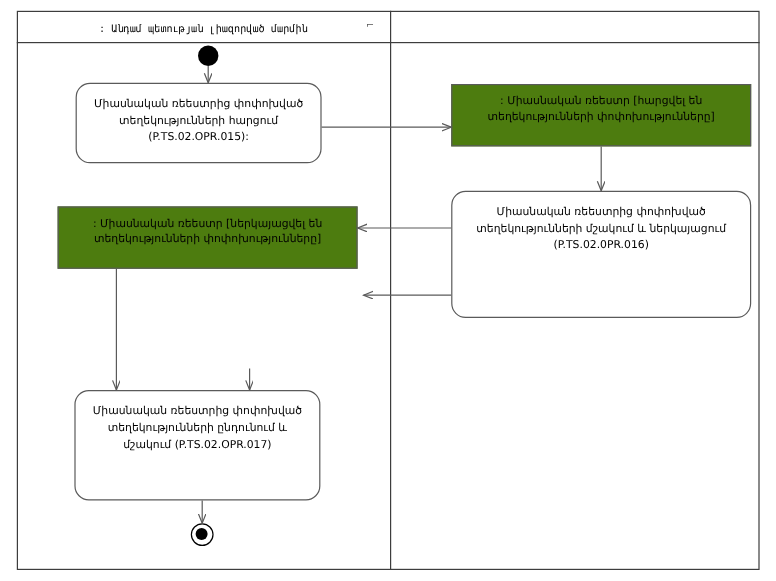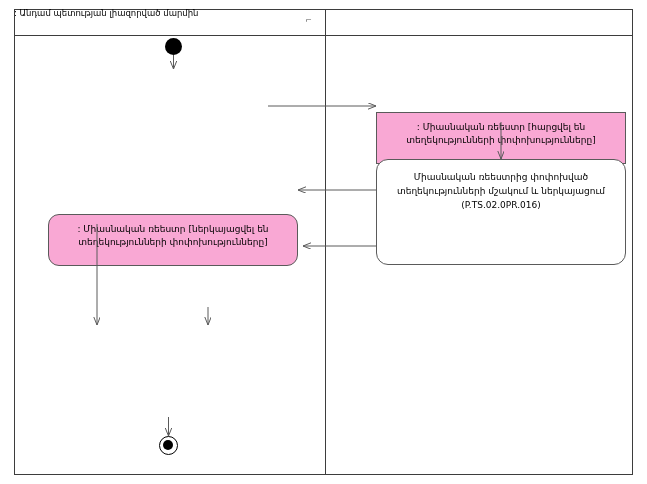--- a/index.html
+++ b/index.html
@@ -41,27 +41,29 @@
   .lane-header-rule {
     position: absolute;
     left: 14px;
     top: 35px;
     width: 619px;
     height: 1px;
     background: #3d3d3d;
   }
   .lane-title {
     position: absolute;
-    top: 0;
+    top: 12px;
     height: 26px;
     line-height: 26px;
+    text-align: center;
     font-size: 8.5px;
     color: #000000;
     white-space: nowrap;
     overflow: hidden;
+    font-family: Liberation Mono, monospace;
   }
   .lane-title-left  { left: 14px;  width: 311px; }
   .lane-title-right { left: 326px; width: 307px; }
   .lane-caret {
     position: absolute;
     left: 305px;
     top: 16px;
     font-size: 8px;
     color: #555555;
   }
@@ -84,25 +86,24 @@
     color: #000000;
     padding: 10px 12px 0 12px;
     width: 100%;
     box-sizing: border-box;
   }
   
   .objectnode {
     position: absolute;
     box-sizing: border-box;
     border: 1px solid #5a5a5a;
-    background: #f9a8d4;
+    background: #4d7c0f;
     display: flex;
     align-items: flex-start;
     justify-content: flex-start;
-    margin-top: 42px;
   }
   .objectnode .label {
     display: block;
     text-align: center;
     font-size: 9px;
     line-height: 13px;
     color: #000000;
     padding: 8px 10px 0 10px;
     width: 100%;
     box-sizing: border-box;
@@ -157,34 +158,40 @@
   <div class="frame"></div>
 
   <div class="lane-header-rule"></div>
   <div class="lane-divider" style="left:325px;"></div>
 
   <div class="lane-title lane-title-left">: Անդամ պետության լիազորված մարմին</div>
   <div class="lane-caret">⌐</div>
 
   <div class="initial-node" style="left:165px; top:38px;"></div>
 
+  <div class="activity" style="left:63px; top:69px; width:205px; height:67px;">
+    <span class="label">Միասնական ռեեստրից փոփոխված տեղեկությունների հարցում (P.TS.02.OPR.015):</span>
+  </div>
 
   <div class="objectnode" style="left:376px; top:70px; width:250px; height:52px;">
     <span class="label">: Միասնական ռեեստր [հարցվել են տեղեկությունների փոփոխությունները]</span>
   </div>
 
   <div class="activity" style="left:376px; top:159px; width:250px; height:106px;justify-content:flex-end;">
     <span class="label">Միասնական ռեեստրից փոփոխված տեղեկությունների մշակում և ներկայացում (P.TS.02.0PR.016)</span>
   </div>
 
-  <div class="objectnode" style="left:48px; top:172px; width:250px; height:52px;border-radius:11px;">
+  <div class="objectnode" style="left:48px; top:172px; width:250px; height:52px;">
     <span class="label">: Միասնական ռեեստր [ներկայացվել են տեղեկությունների փոփոխությունները]</span>
   </div>
 
 
+  <div class="activity" style="left:62px; top:325px; width:205px; height:92px;">
+    <span class="label">Միասնական ռեեստրից փոփոխված տեղեկությունների ընդունում և մշակում (P.TS.02.OPR.017)</span>
+  </div>
 
   <div class="final-node" style="left:159px; top:436px;"></div>
 
   <svg id="edges" viewBox="0 0 647 484" xmlns="http://www.w3.org/2000/svg">
     <defs>
       <marker id="arrow" markerWidth="9" markerHeight="9" refX="8" refY="3.2" orient="auto" markerUnits="userSpaceOnUse">
         <path d="M0,0 L8,3.2 L0,6.4" fill="none" stroke="#5a5a5a" stroke-width="1"></path>
       </marker>
     </defs>
 

